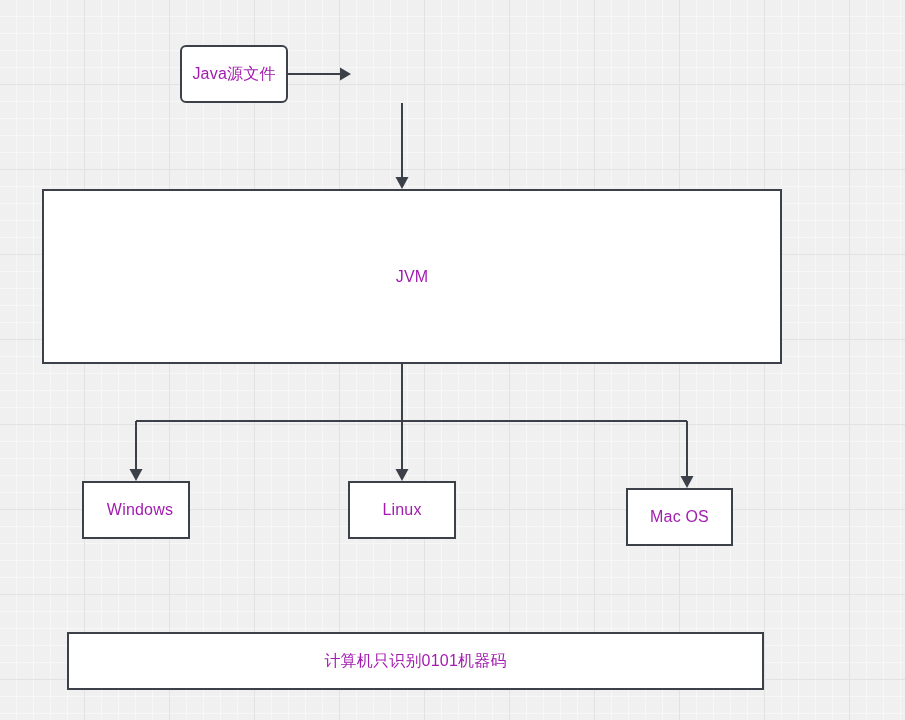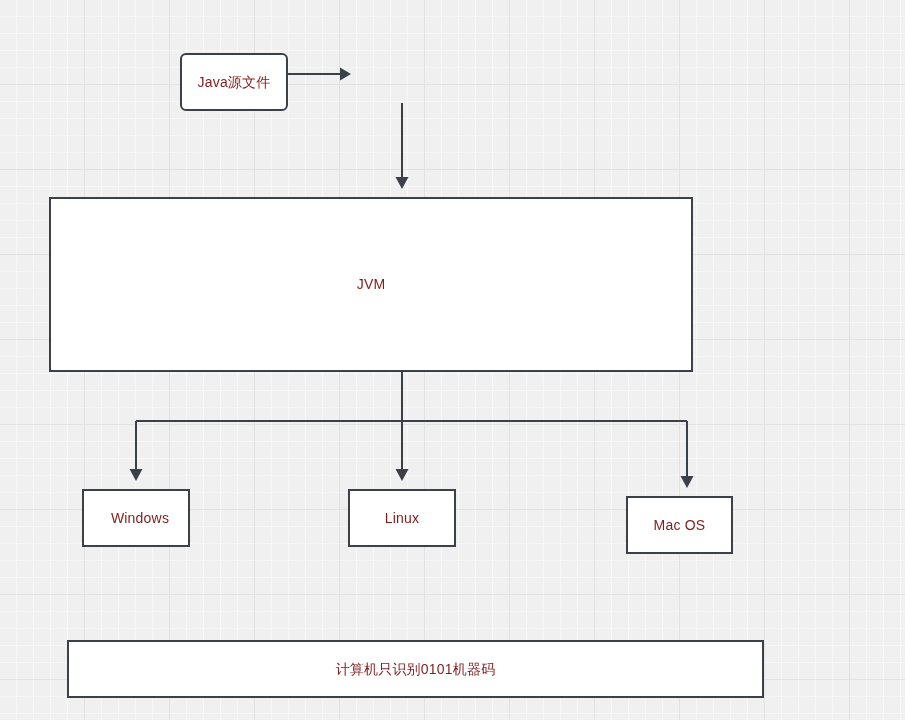--- a/index.html
+++ b/index.html
@@ -37,32 +37,31 @@
 
   
   .node {
     position: absolute;
     box-sizing: border-box;
     background: #ffffff;
     border: 2px solid #3c4049;
     display: flex;
     align-items: center;
     justify-content: center;
-    color: #7f1d1d;
-    font-size: 14px;
+    color: #a21caf;
+    font-size: 16px;
     line-height: 1.2;
     white-space: nowrap;
     letter-spacing: .2px;
-    margin-top: 8px;
   }
   .node.rounded { border-radius: 6px; }
 
   #node-java-source { left: 180px; top: 45px;  width: 108px; height: 58px; }
   #node-class-file  { left: 348px; top: 45px;  width: 108px; height: 58px; }
-  #node-jvm         { left: 49px;  top: 189px; width: 644px; height: 175px; }
+  #node-jvm         { left: 42px;  top: 189px; width: 740px; height: 175px; }
   #node-windows     { left: 82px;  top: 481px; width: 108px; height: 58px; padding-left: 8px; }
   #node-linux       { left: 348px; top: 481px; width: 108px; height: 58px; }
   #node-macos       { left: 626px; top: 488px; width: 107px; height: 58px; align-items: center; }
   #node-machine-code{ left: 67px;  top: 632px; width: 697px; height: 58px; }
 
   
   #edges {
     position: absolute;
     left: 0; top: 0;
     width: 905px;

